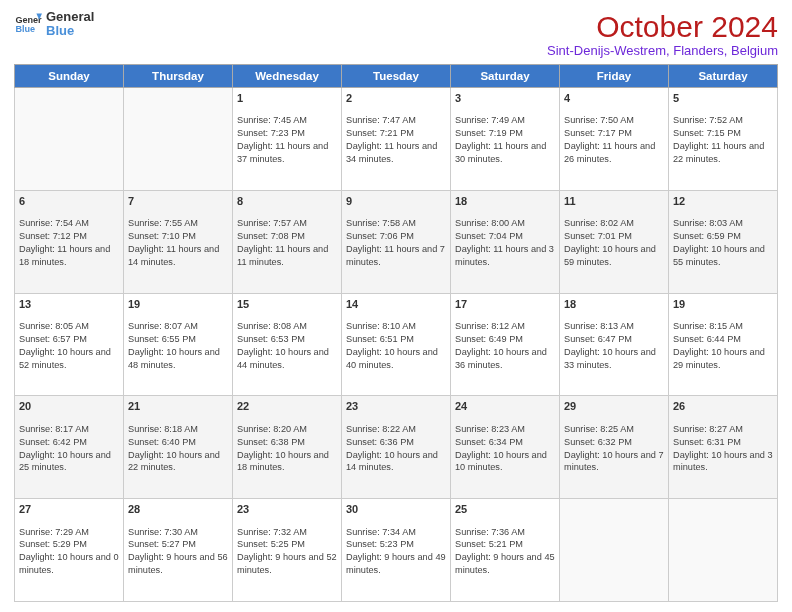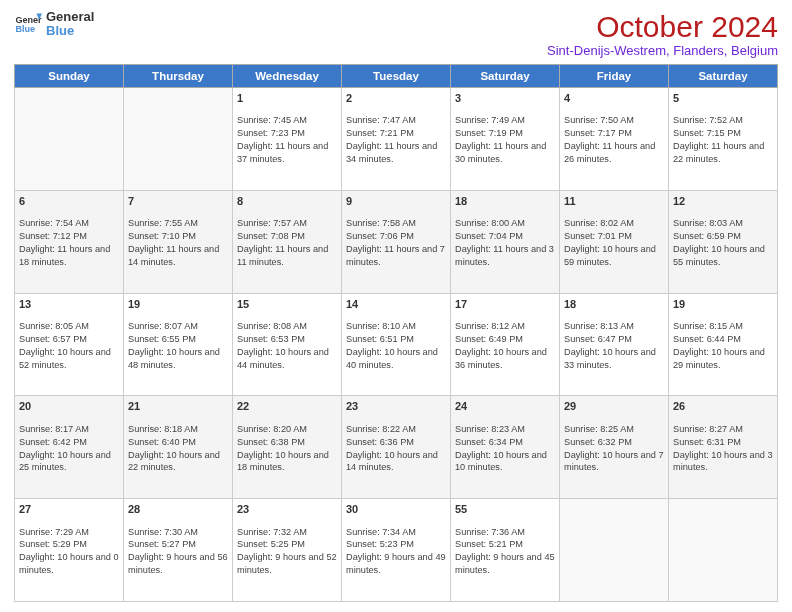--- a/index.html
+++ b/index.html
@@ -252,21 +252,21 @@
           </td>
           <td>
             <span class="day-number">23</span>
             <div class="day-info">Sunrise: 7:32 AM<br>Sunset: 5:25 PM<br>Daylight: 9 hours and 52 minutes.</div>
           </td>
           <td>
             <span class="day-number">30</span>
             <div class="day-info">Sunrise: 7:34 AM<br>Sunset: 5:23 PM<br>Daylight: 9 hours and 49 minutes.</div>
           </td>
           <td>
-            <span class="day-number">55</span>
+            <span class="day-number">25</span>
             <div class="day-info">Sunrise: 7:36 AM<br>Sunset: 5:21 PM<br>Daylight: 9 hours and 45 minutes.</div>
           </td>
           <td class="empty"></td>
           <td class="empty"></td>
         </tr>
       </tbody>
   </table>
 </div>
 
 </body></html>

